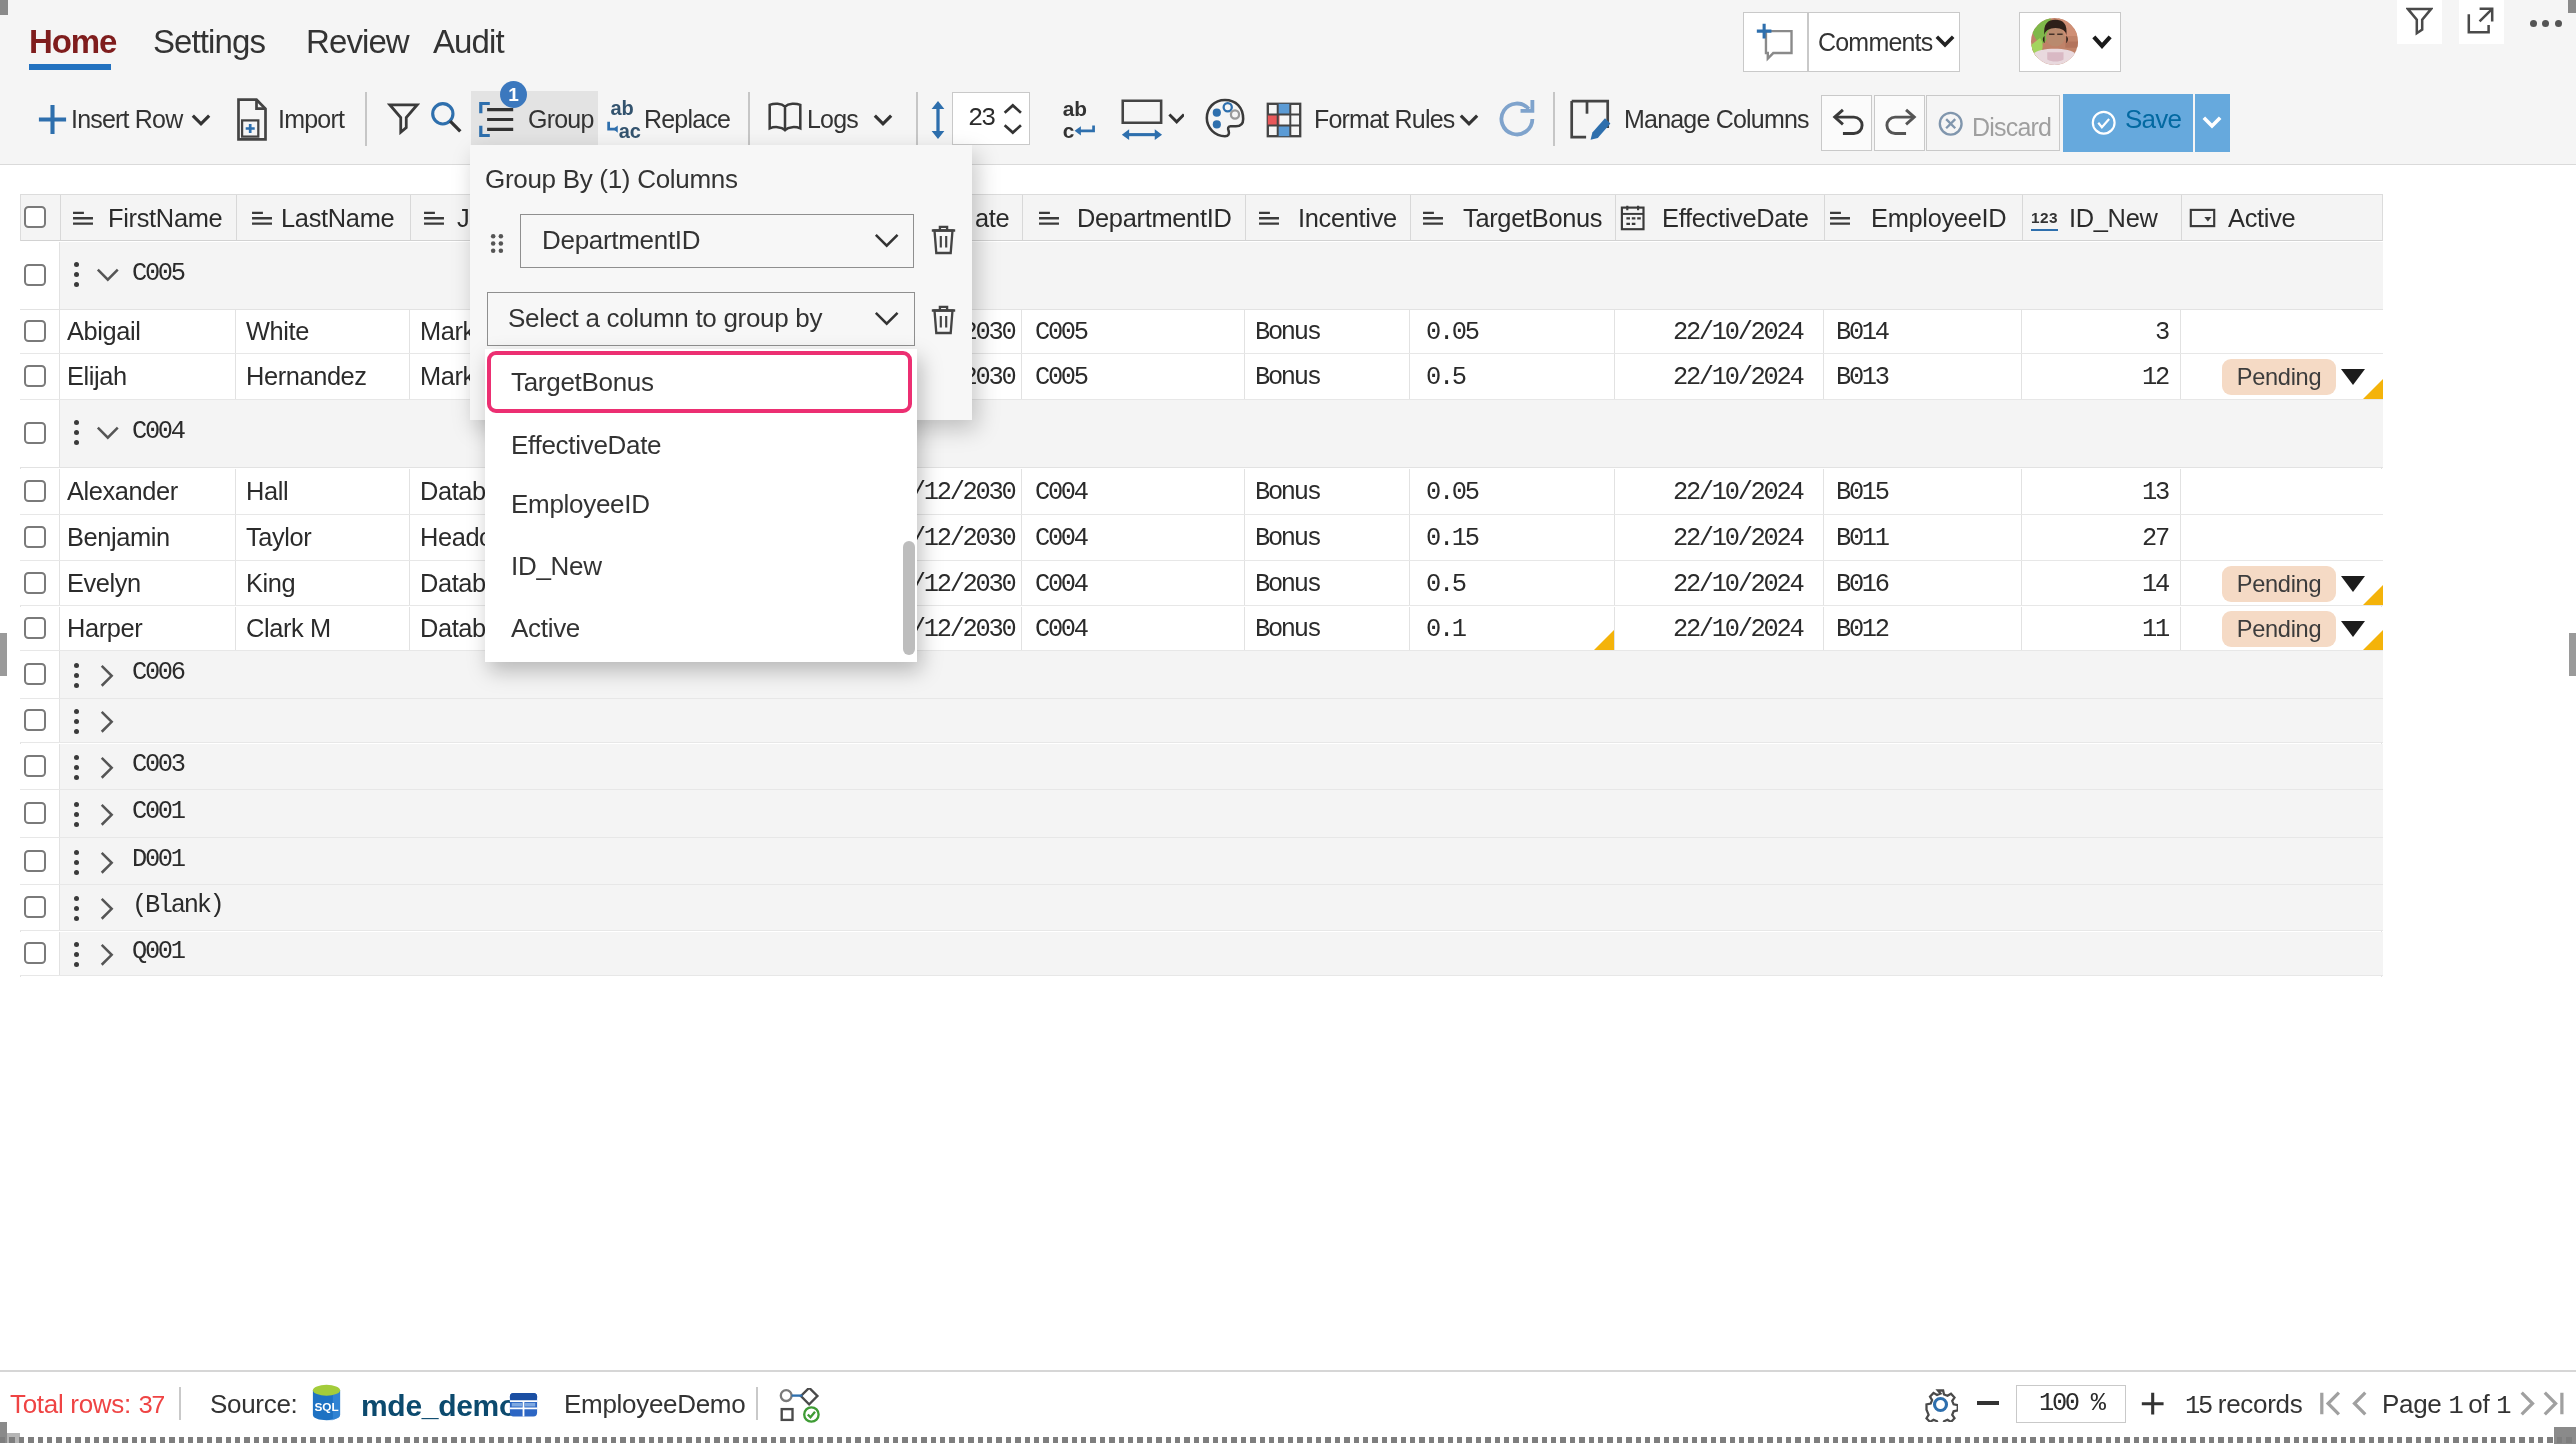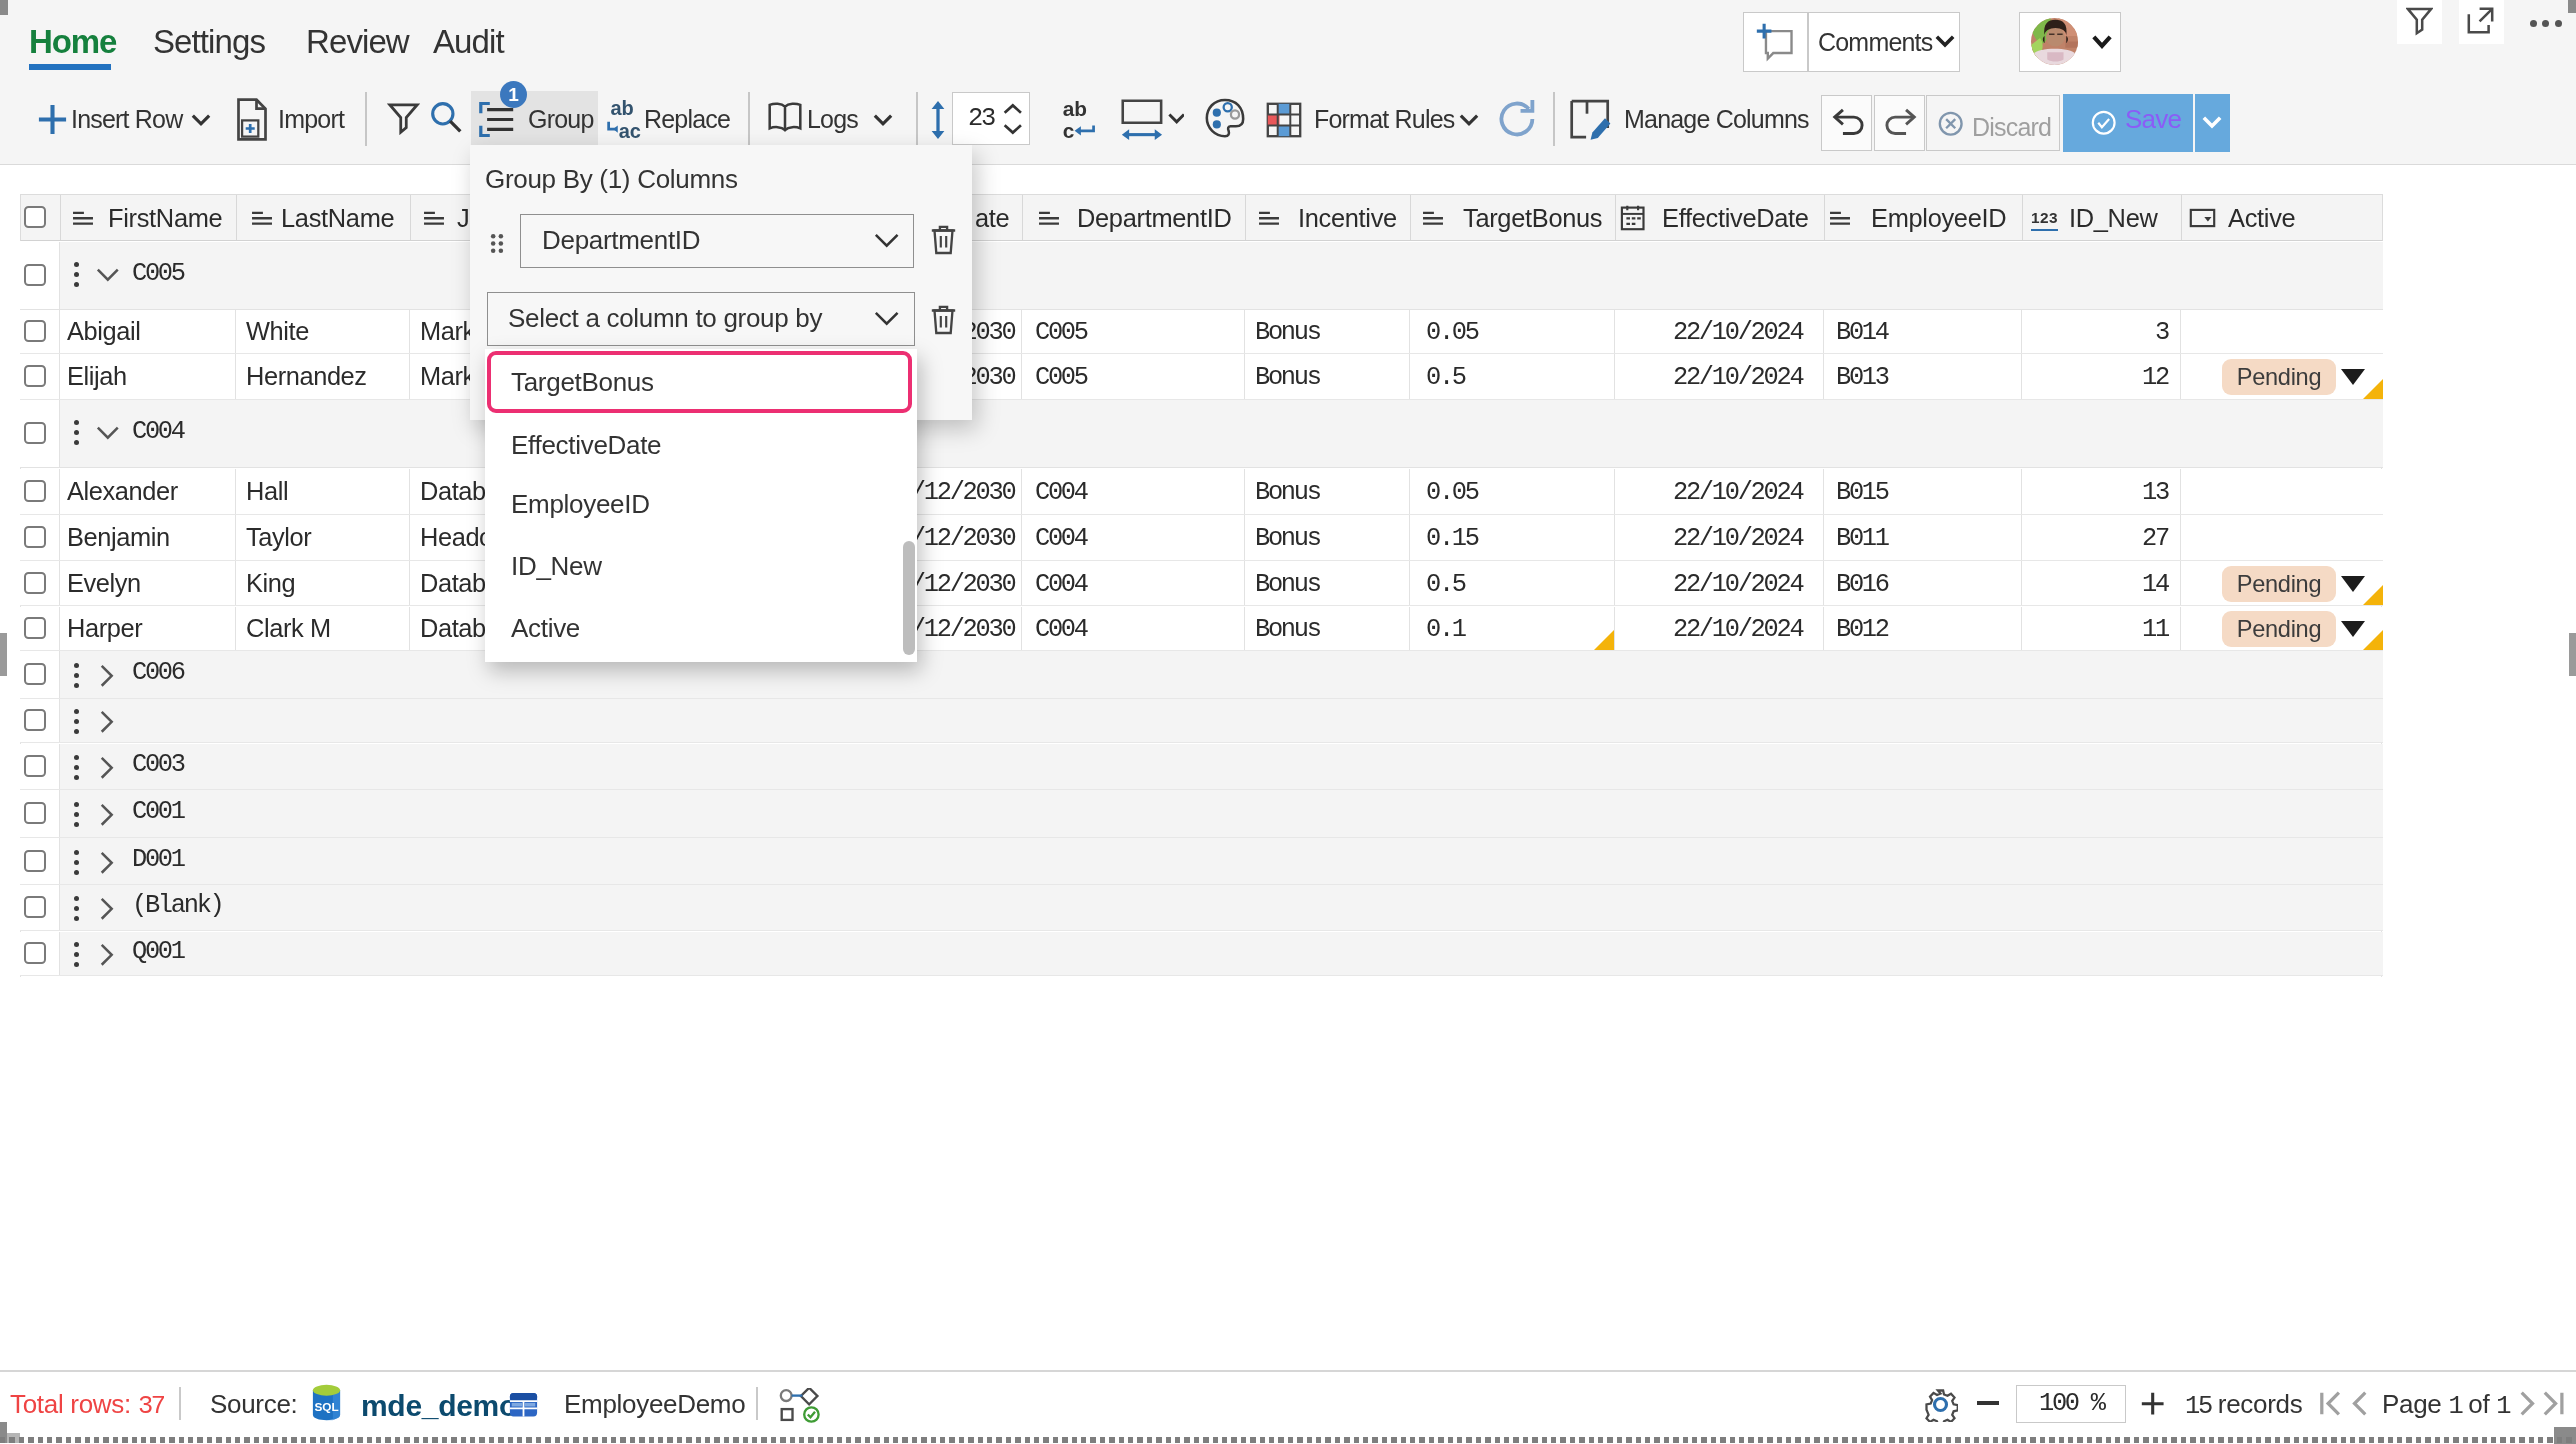--- a/index.html
+++ b/index.html
@@ -20,21 +20,21 @@
 .glab{position:absolute;left:112px;font-size:25.4px;color:#2b2b2b;font-family:"Liberation Mono",monospace;letter-spacing:-2.3px;}
 .pend{position:absolute;width:114px;height:36px;background:#f5dac5;border-radius:9px;font-size:23.6px;color:#3c3c3c;text-align:center;line-height:36px;letter-spacing:-0.3px;}
 .ytri{position:absolute;width:0;height:0;border-left:20px solid transparent;border-bottom:20px solid #f4b30a;}
 .caret{position:absolute;width:0;height:0;border-left:12.7px solid transparent;border-right:12.7px solid transparent;border-top:16.3px solid #1c1c1c;}
 </style></head>
 <body>
 <div id="app">
 
 <div class="abs" style="left:0;top:0;width:2576px;height:165px;background:#f5f5f5;border-bottom:1.8px solid #dadada;box-sizing:border-box;"></div>
 
-<div class="abs" style="left:29px;top:23px;font-size:33px;font-weight:bold;color:#15803d;letter-spacing:-1.1px;">Home</div>
+<div class="abs" style="left:29px;top:23px;font-size:33px;font-weight:bold;color:#7f1d1d;letter-spacing:-1.1px;">Home</div>
 <div class="abs" style="left:153px;top:23px;font-size:33px;color:#333;letter-spacing:-0.9px;">Settings</div>
 <div class="abs" style="left:306px;top:23px;font-size:33px;color:#333;letter-spacing:-0.9px;">Review</div>
 <div class="abs" style="left:433px;top:23px;font-size:33px;color:#333;letter-spacing:-0.9px;">Audit</div>
 <div class="abs" style="left:29px;top:64px;width:82px;height:6.4px;background:#2372c0;"></div>
 
 <svg class="abs" style="left:38px;top:103px" width="29" height="33" viewBox="0 0 32 36">
       <path d="M16 2v32M1 18h30" stroke="#2e6fad" stroke-width="4.5" fill="none"></path>
     </svg>
 <div class="tbt" style="left:71px;top:102px;">Insert Row</div>
 <svg class="abs" style="left:191px;top:113px" width="20" height="13.6" viewBox="0 0 22 15">
@@ -144,21 +144,21 @@
   <circle cx="14" cy="14" r="12" fill="none" stroke="#8096ad" stroke-width="2.6"></circle>
   <path d="M9 9l10 10M19 9L9 19" stroke="#8096ad" stroke-width="2.6"></path>
 </svg>
 <div class="tbt" style="left:1972px;top:102px;color:#9f9f9f;margin-top:8px;">Discard</div>
 <div class="abs" style="left:2063px;top:94px;width:130px;height:58px;background:#66a9dd;"></div>
 <div class="abs" style="left:2195px;top:94px;width:35px;height:58px;background:#66a9dd;"></div>
 <svg class="abs" style="left:2091px;top:110px" width="25.4" height="25.4" viewBox="0 0 28 28">
   <circle cx="14" cy="14" r="12" fill="none" stroke="#fff" stroke-width="2.4"></circle>
   <path d="M8 14l4 5 8-9" fill="none" stroke="#fff" stroke-width="2.4"></path>
 </svg>
-<div class="tbt" style="left:2125px;top:102px;color:#8b5cf6;font-size:26px;">Save</div>
+<div class="tbt" style="left:2125px;top:102px;color:#0369a1;font-size:26px;">Save</div>
 <svg class="abs" style="left:2202px;top:116px" width="20" height="13.6" viewBox="0 0 22 15">
       <path d="M2 2l9 9 9-9" stroke="#fff" stroke-width="4" fill="none"></path>
     </svg>
 
 <div class="abs" style="left:1743px;top:11.8px;width:217px;height:60px;background:#fff;border:1.8px solid #c9c9c9;box-sizing:border-box;"></div>
 <div class="abs" style="left:1807px;top:11.8px;width:1.8px;height:60px;background:#c9c9c9;"></div>
 <svg class="abs" style="left:1755px;top:22px" width="42" height="42" viewBox="0 0 46 46">
   <path d="M12 10h28v24H20l-6 6v-6h-2z" fill="none" stroke="#8a8a8a" stroke-width="2.6"></path>
   <path d="M10 2v16M2 10h16" stroke="#2e6fad" stroke-width="3.4"></path>
 </svg>

